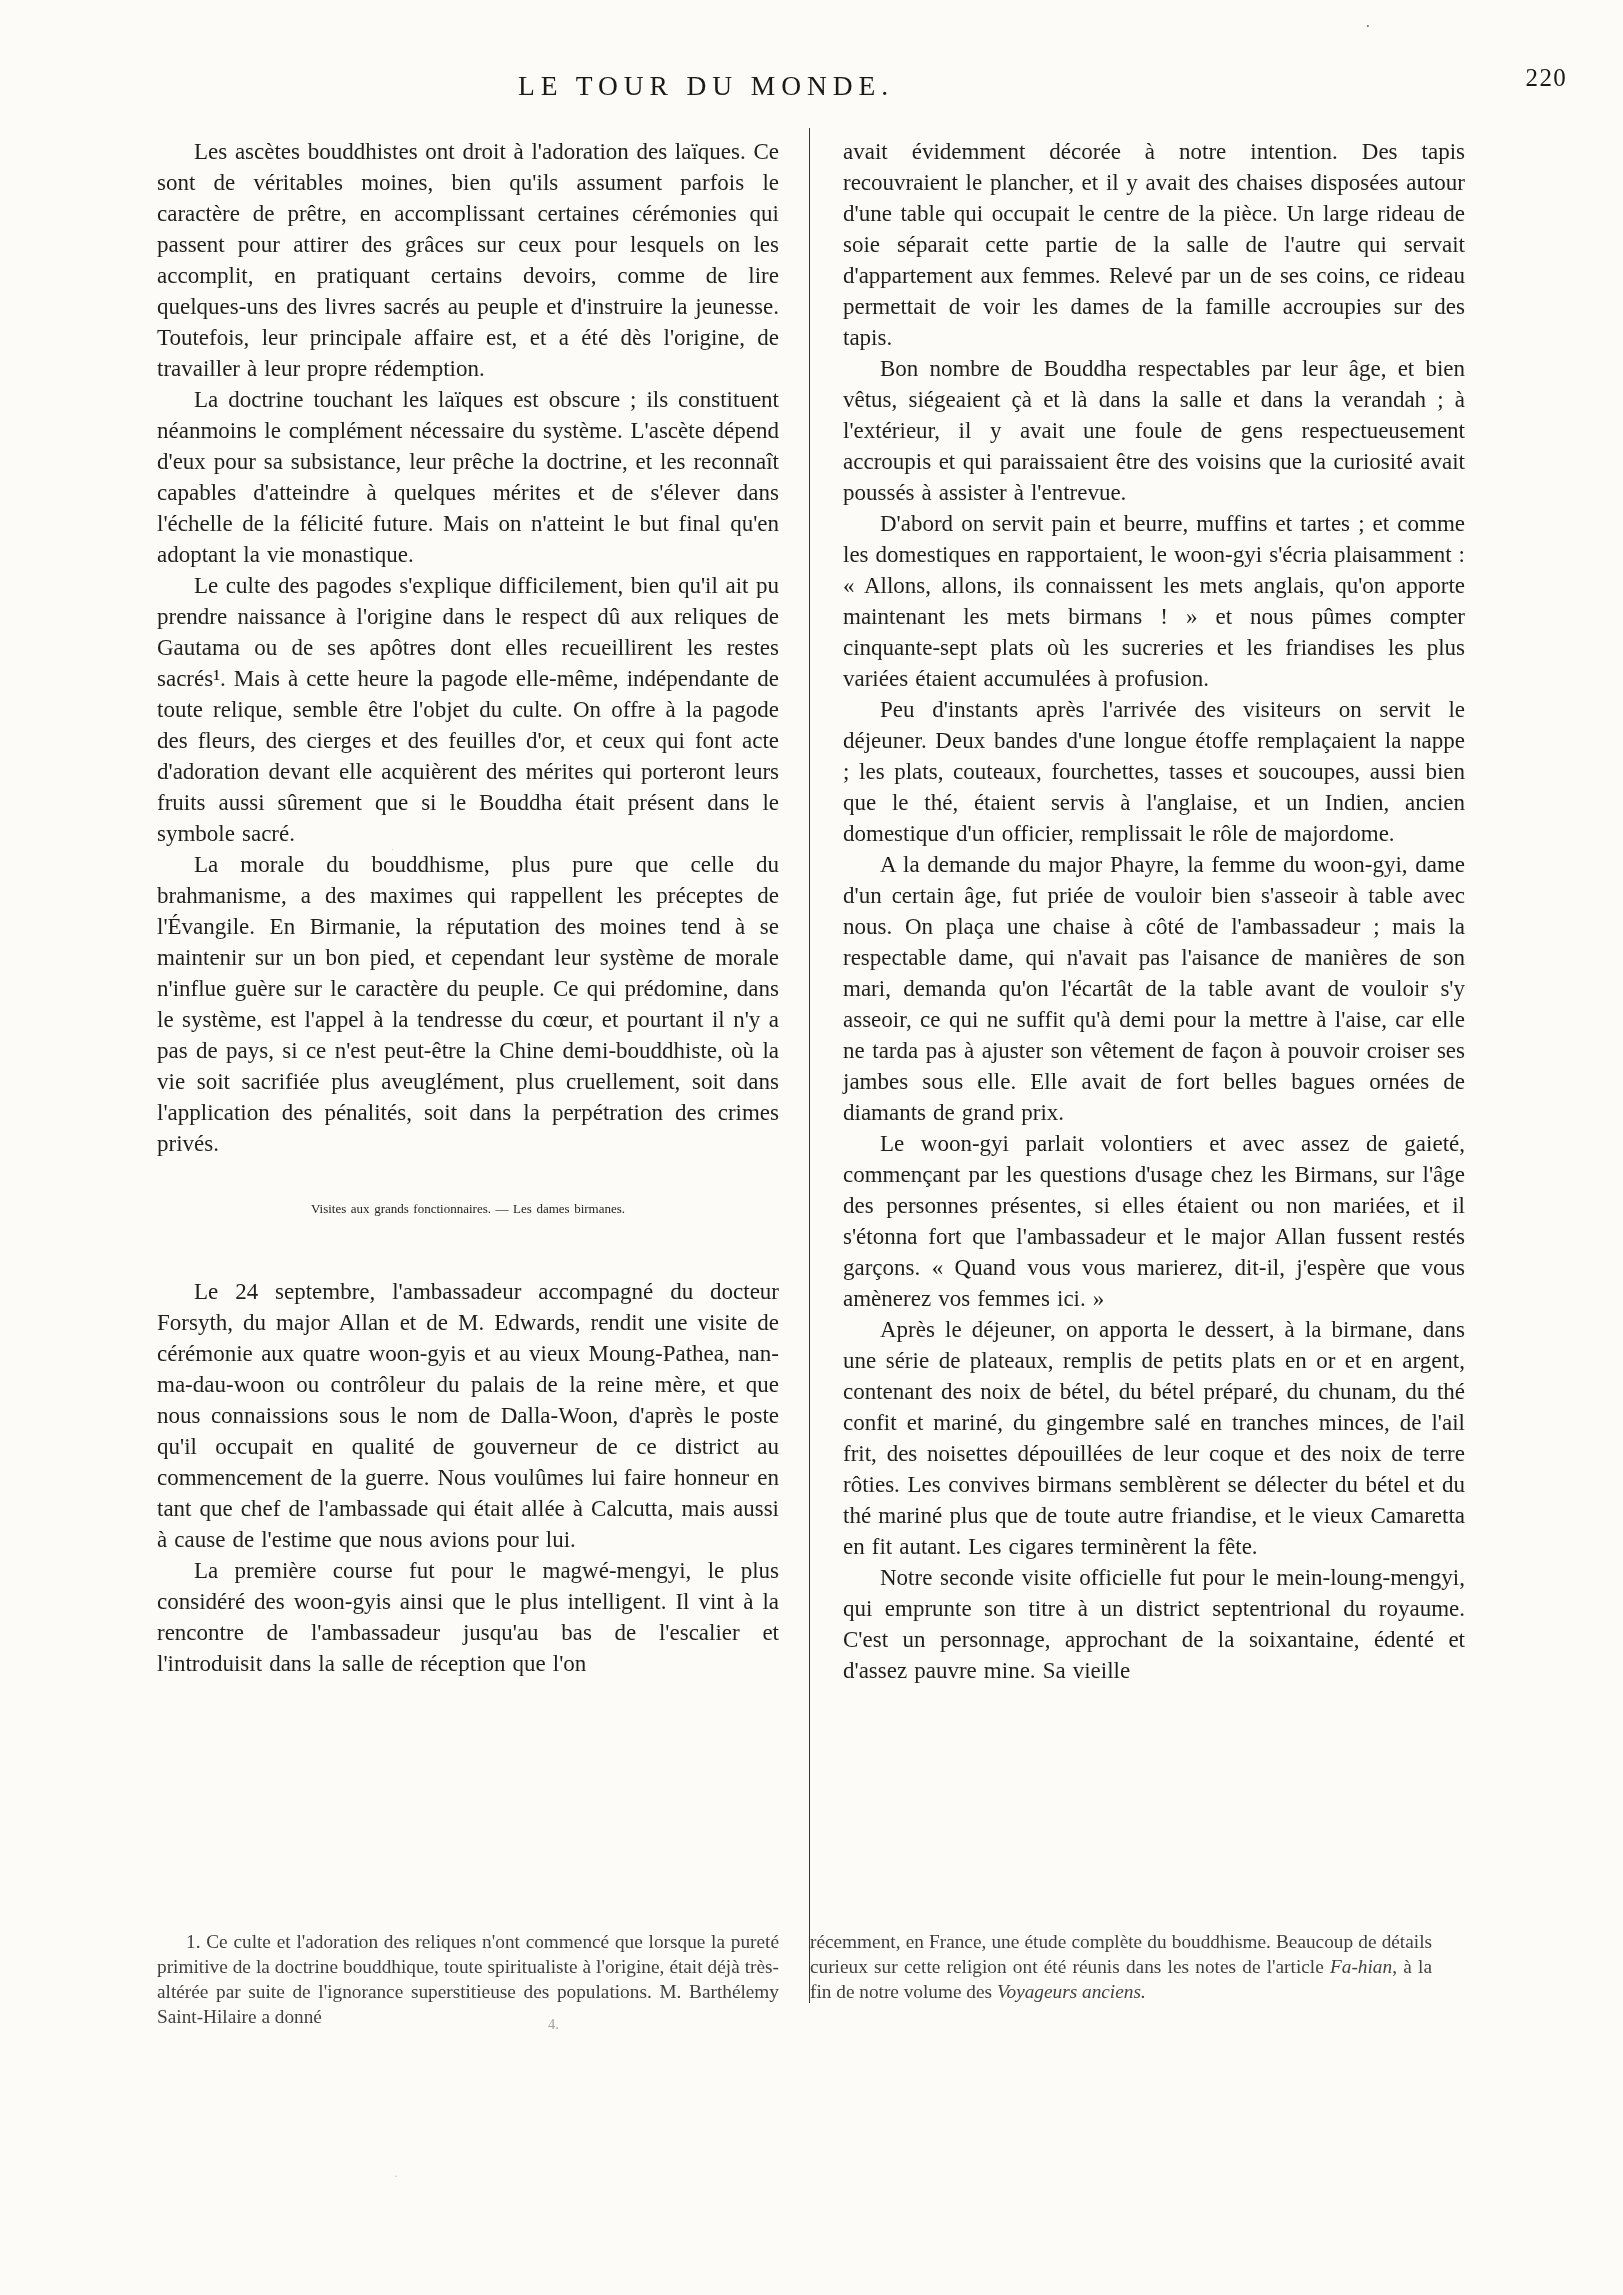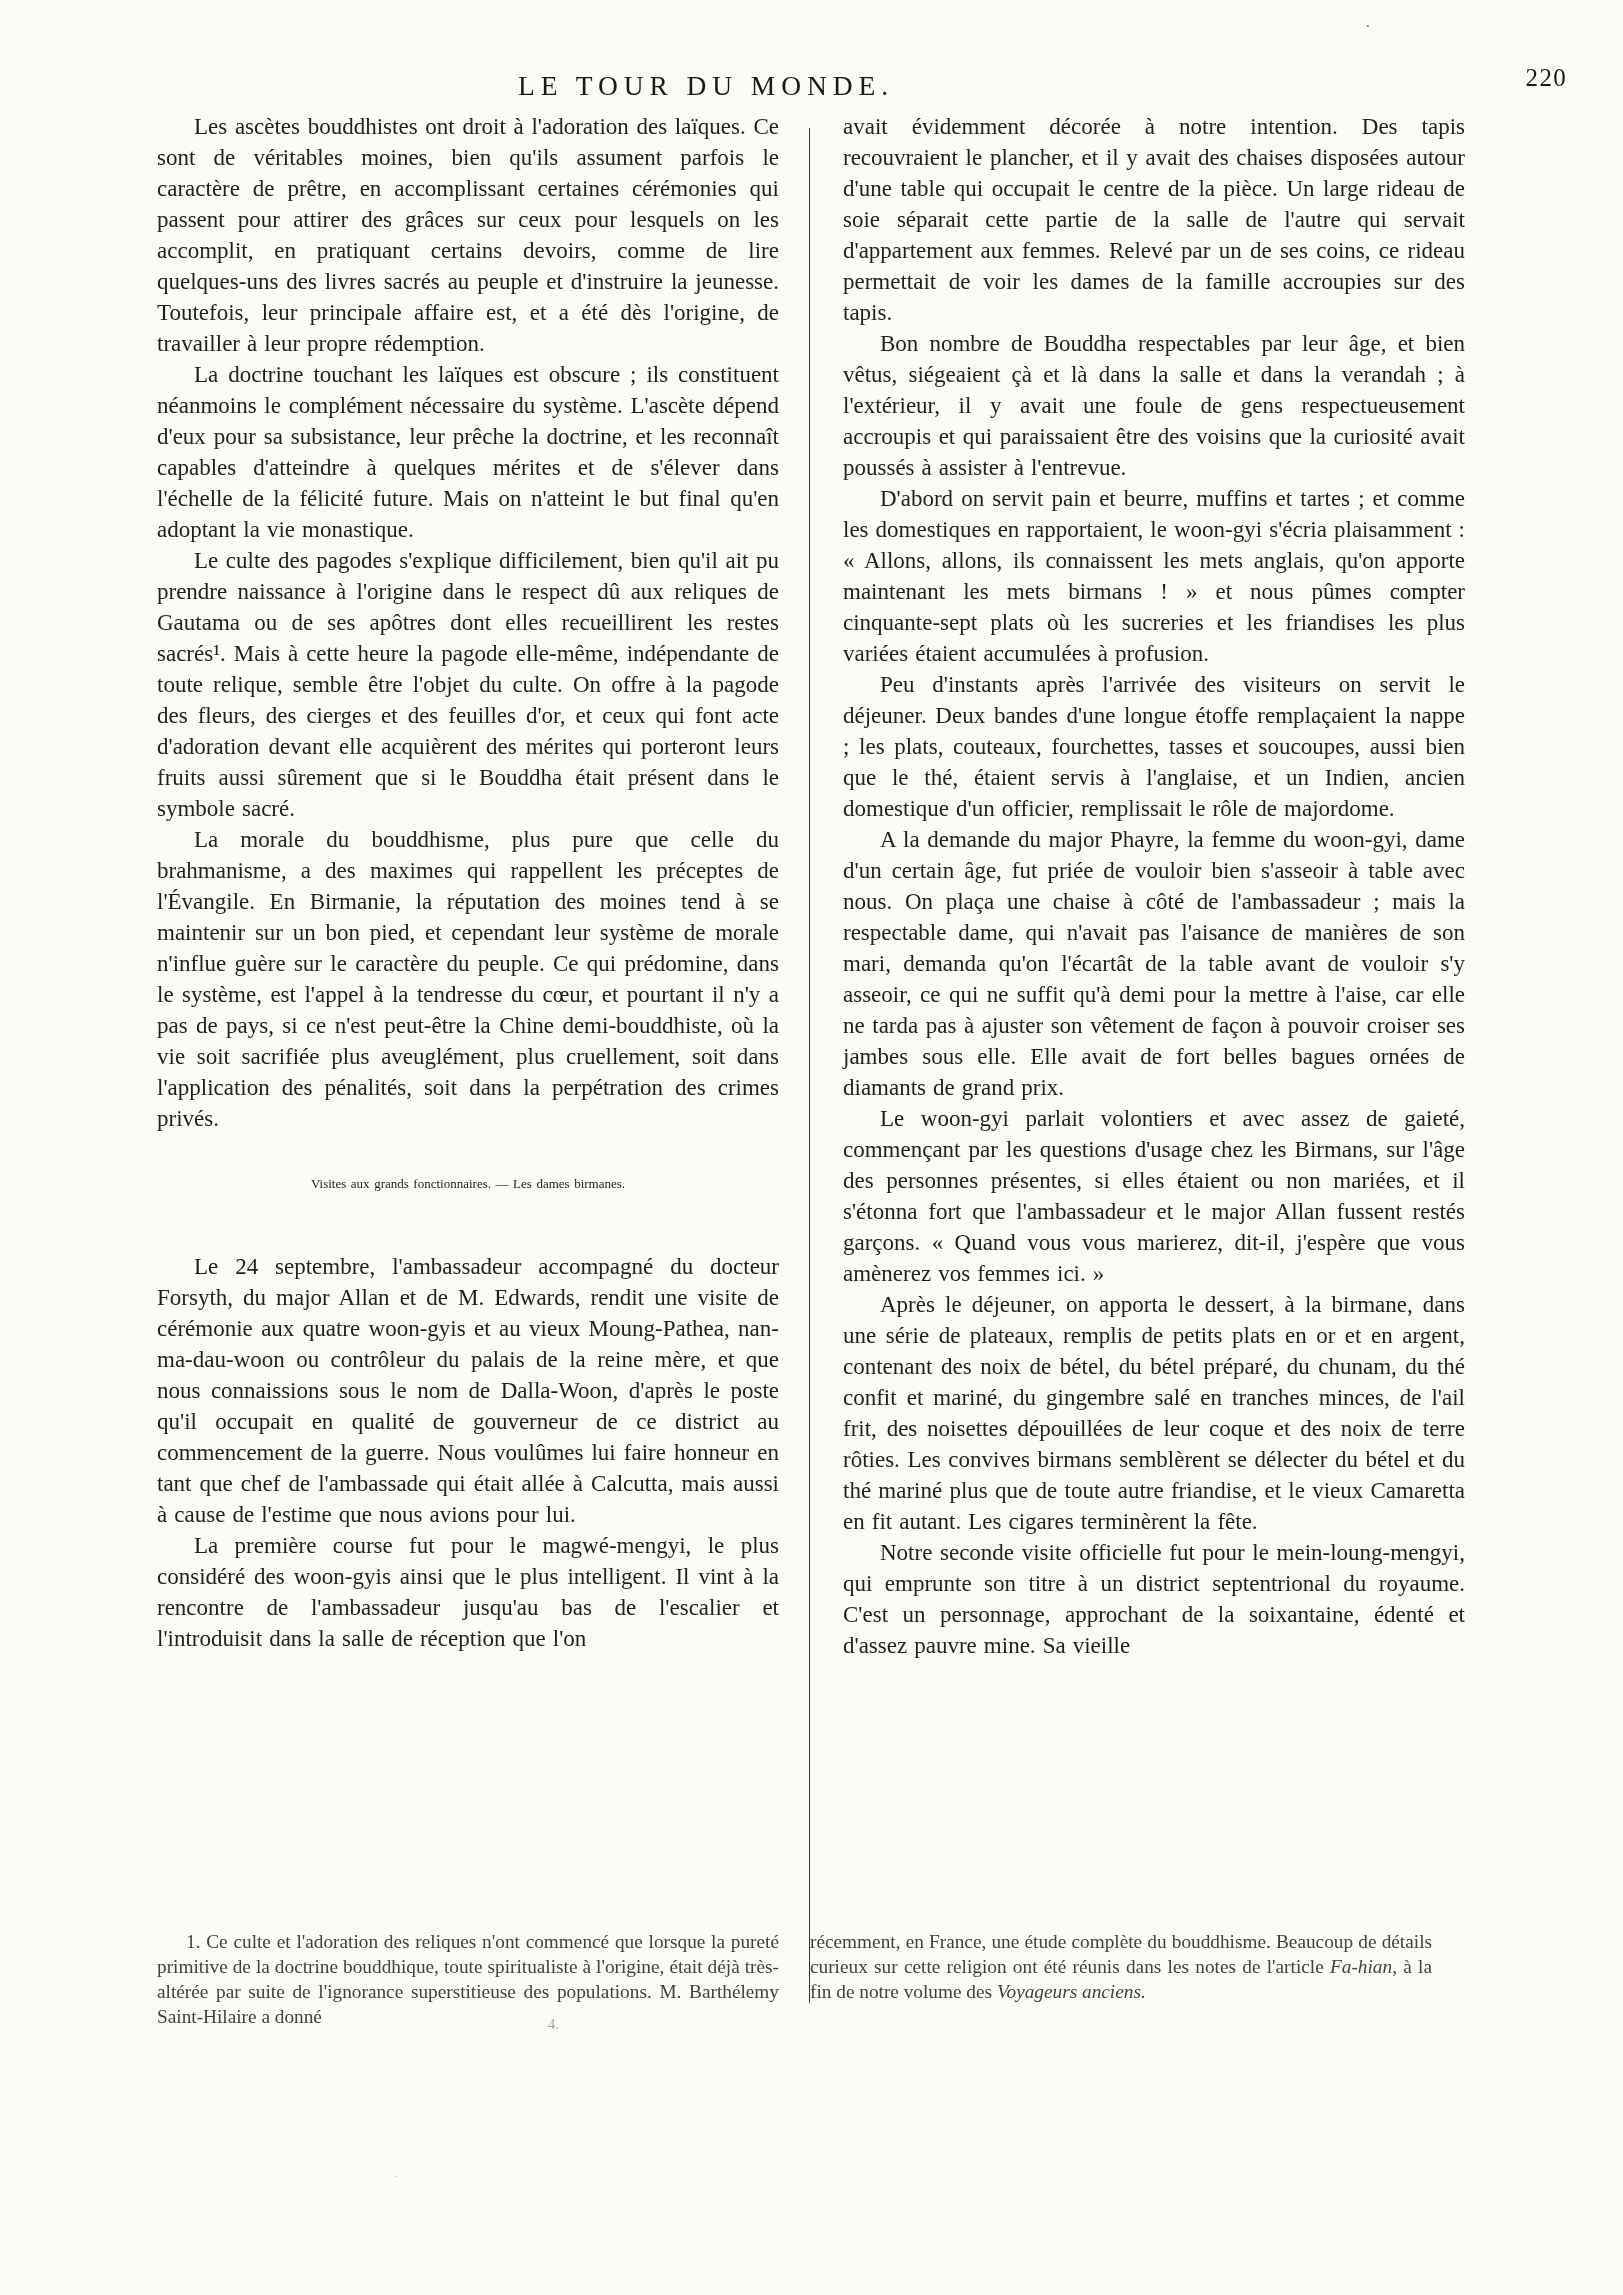--- a/index.html
+++ b/index.html
@@ -24,21 +24,21 @@
     white-space:nowrap;
     margin-top:8px;
   }
   .page-number{
     position:absolute;top:64px;right:56px;
     font-size:25px;
     letter-spacing:1.3px;
     color:#1c1a17;
   }
   .column{
-    position:absolute;top:111px;width:622px;
+    position:absolute;top:136px;width:622px;
     font-size:23px;line-height:31px;
     text-align:justify;
     word-spacing:1.3px;
   }
   .column-left{left:157px;}
   .column-right{left:843px;}
   .para{margin:0;}
   .para.indent{text-indent:37px;}
   .sect-heading{
     font-size:13px;

